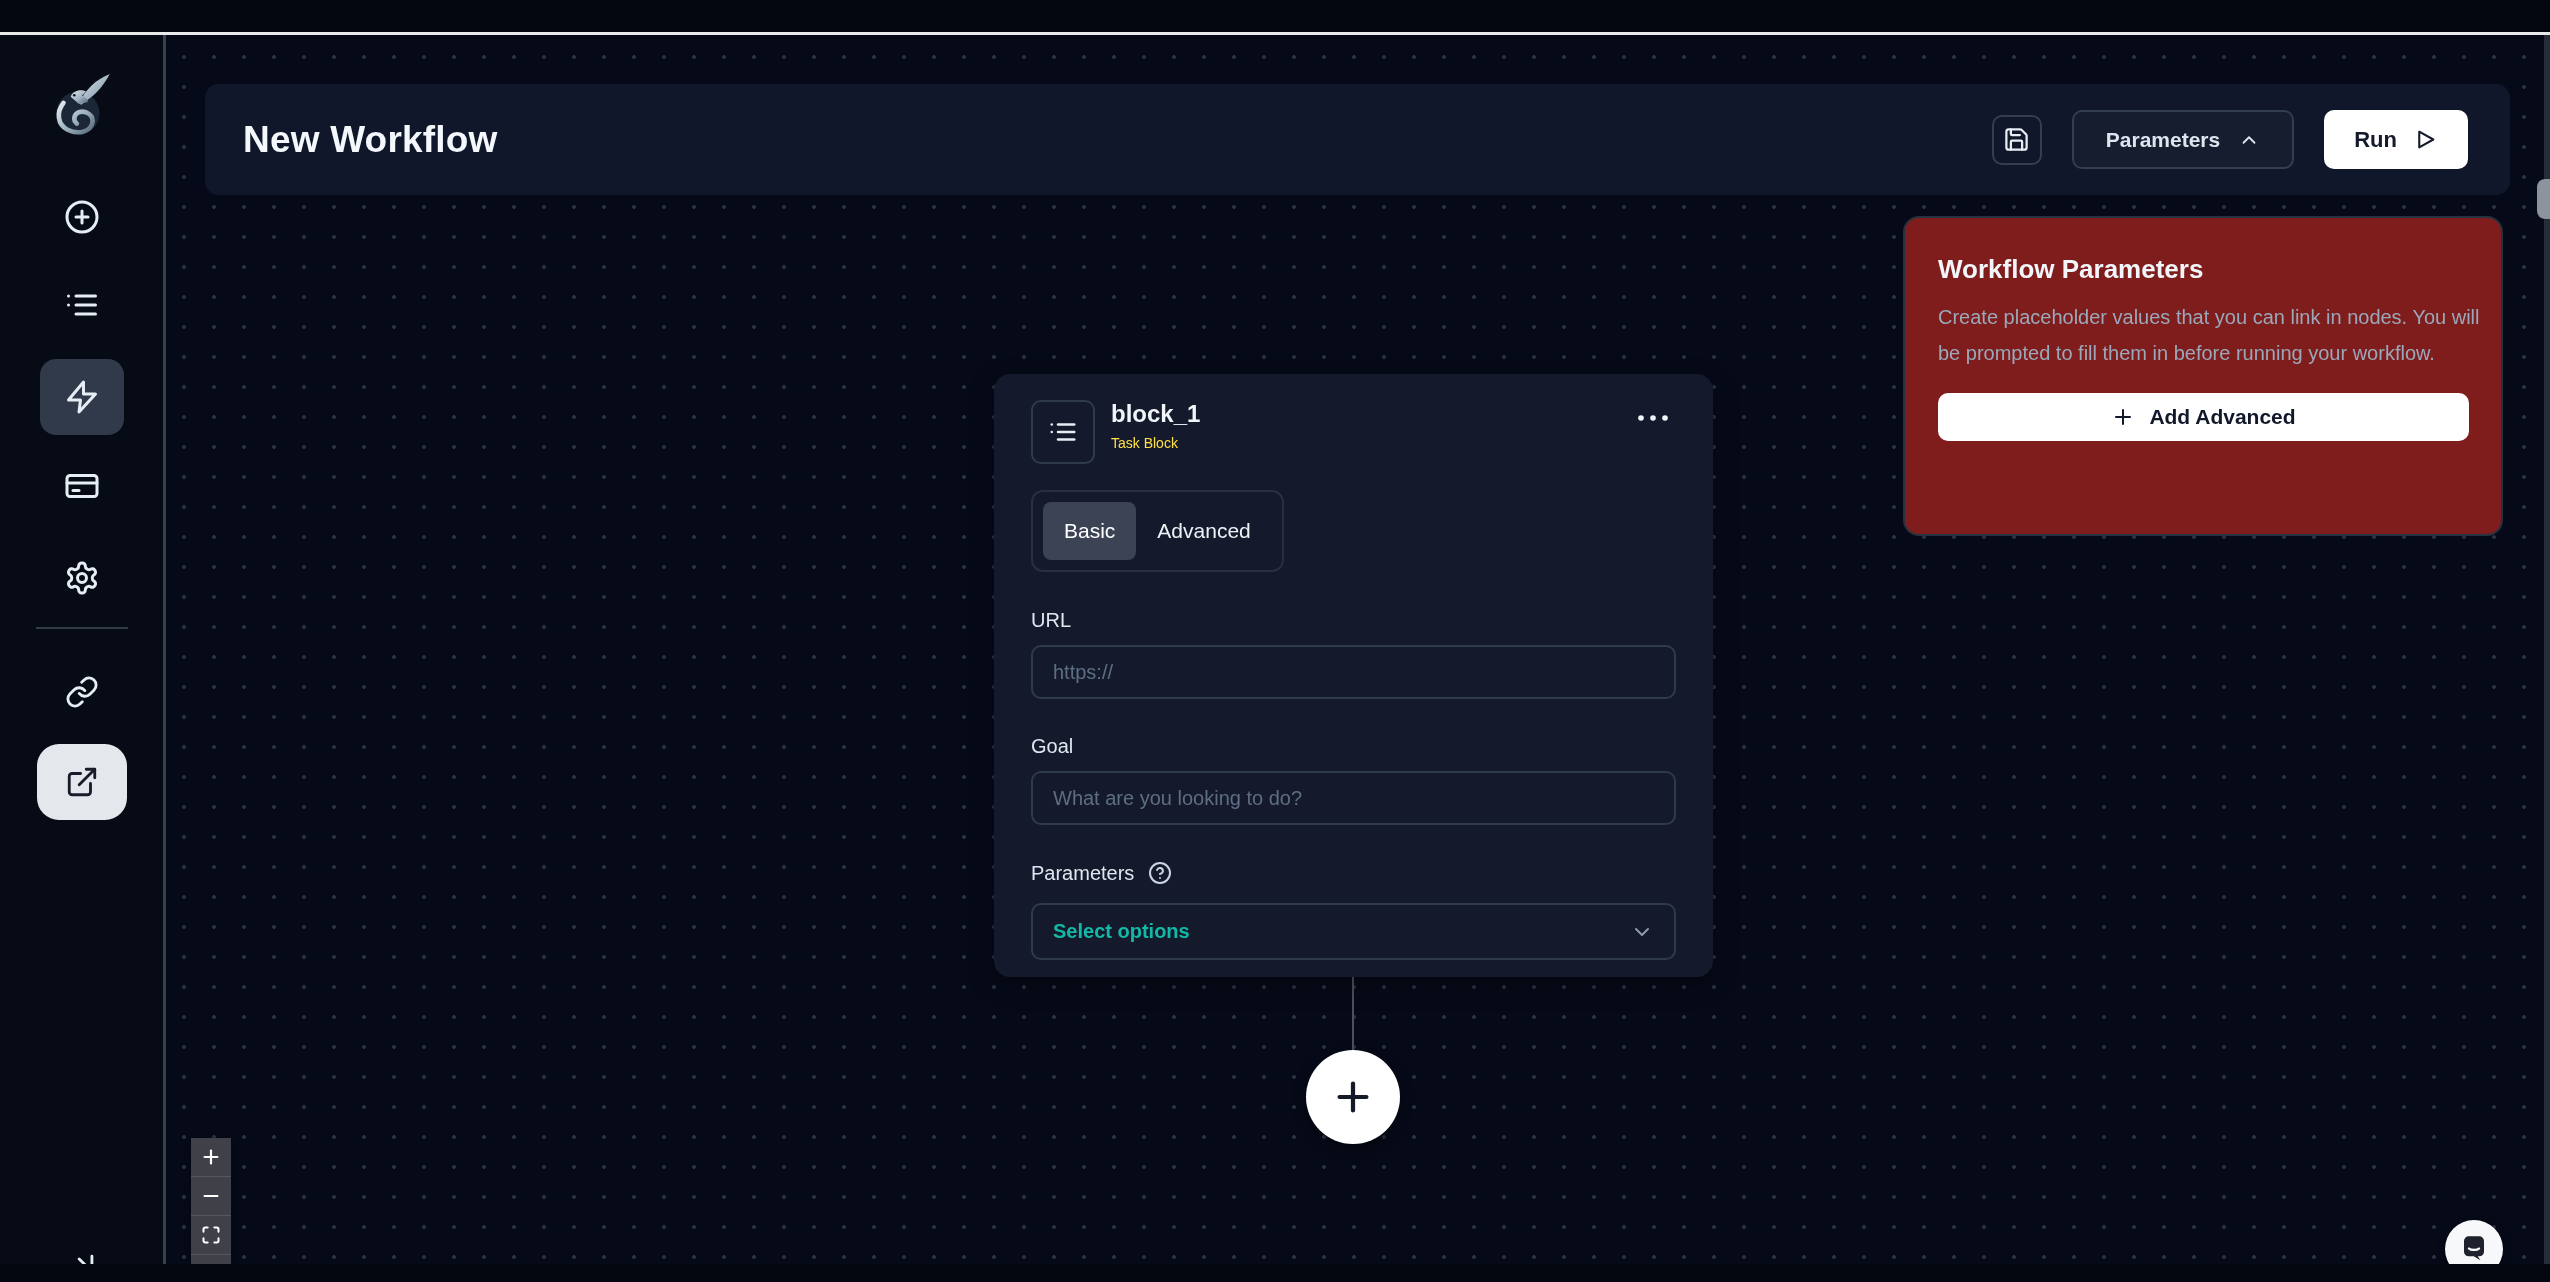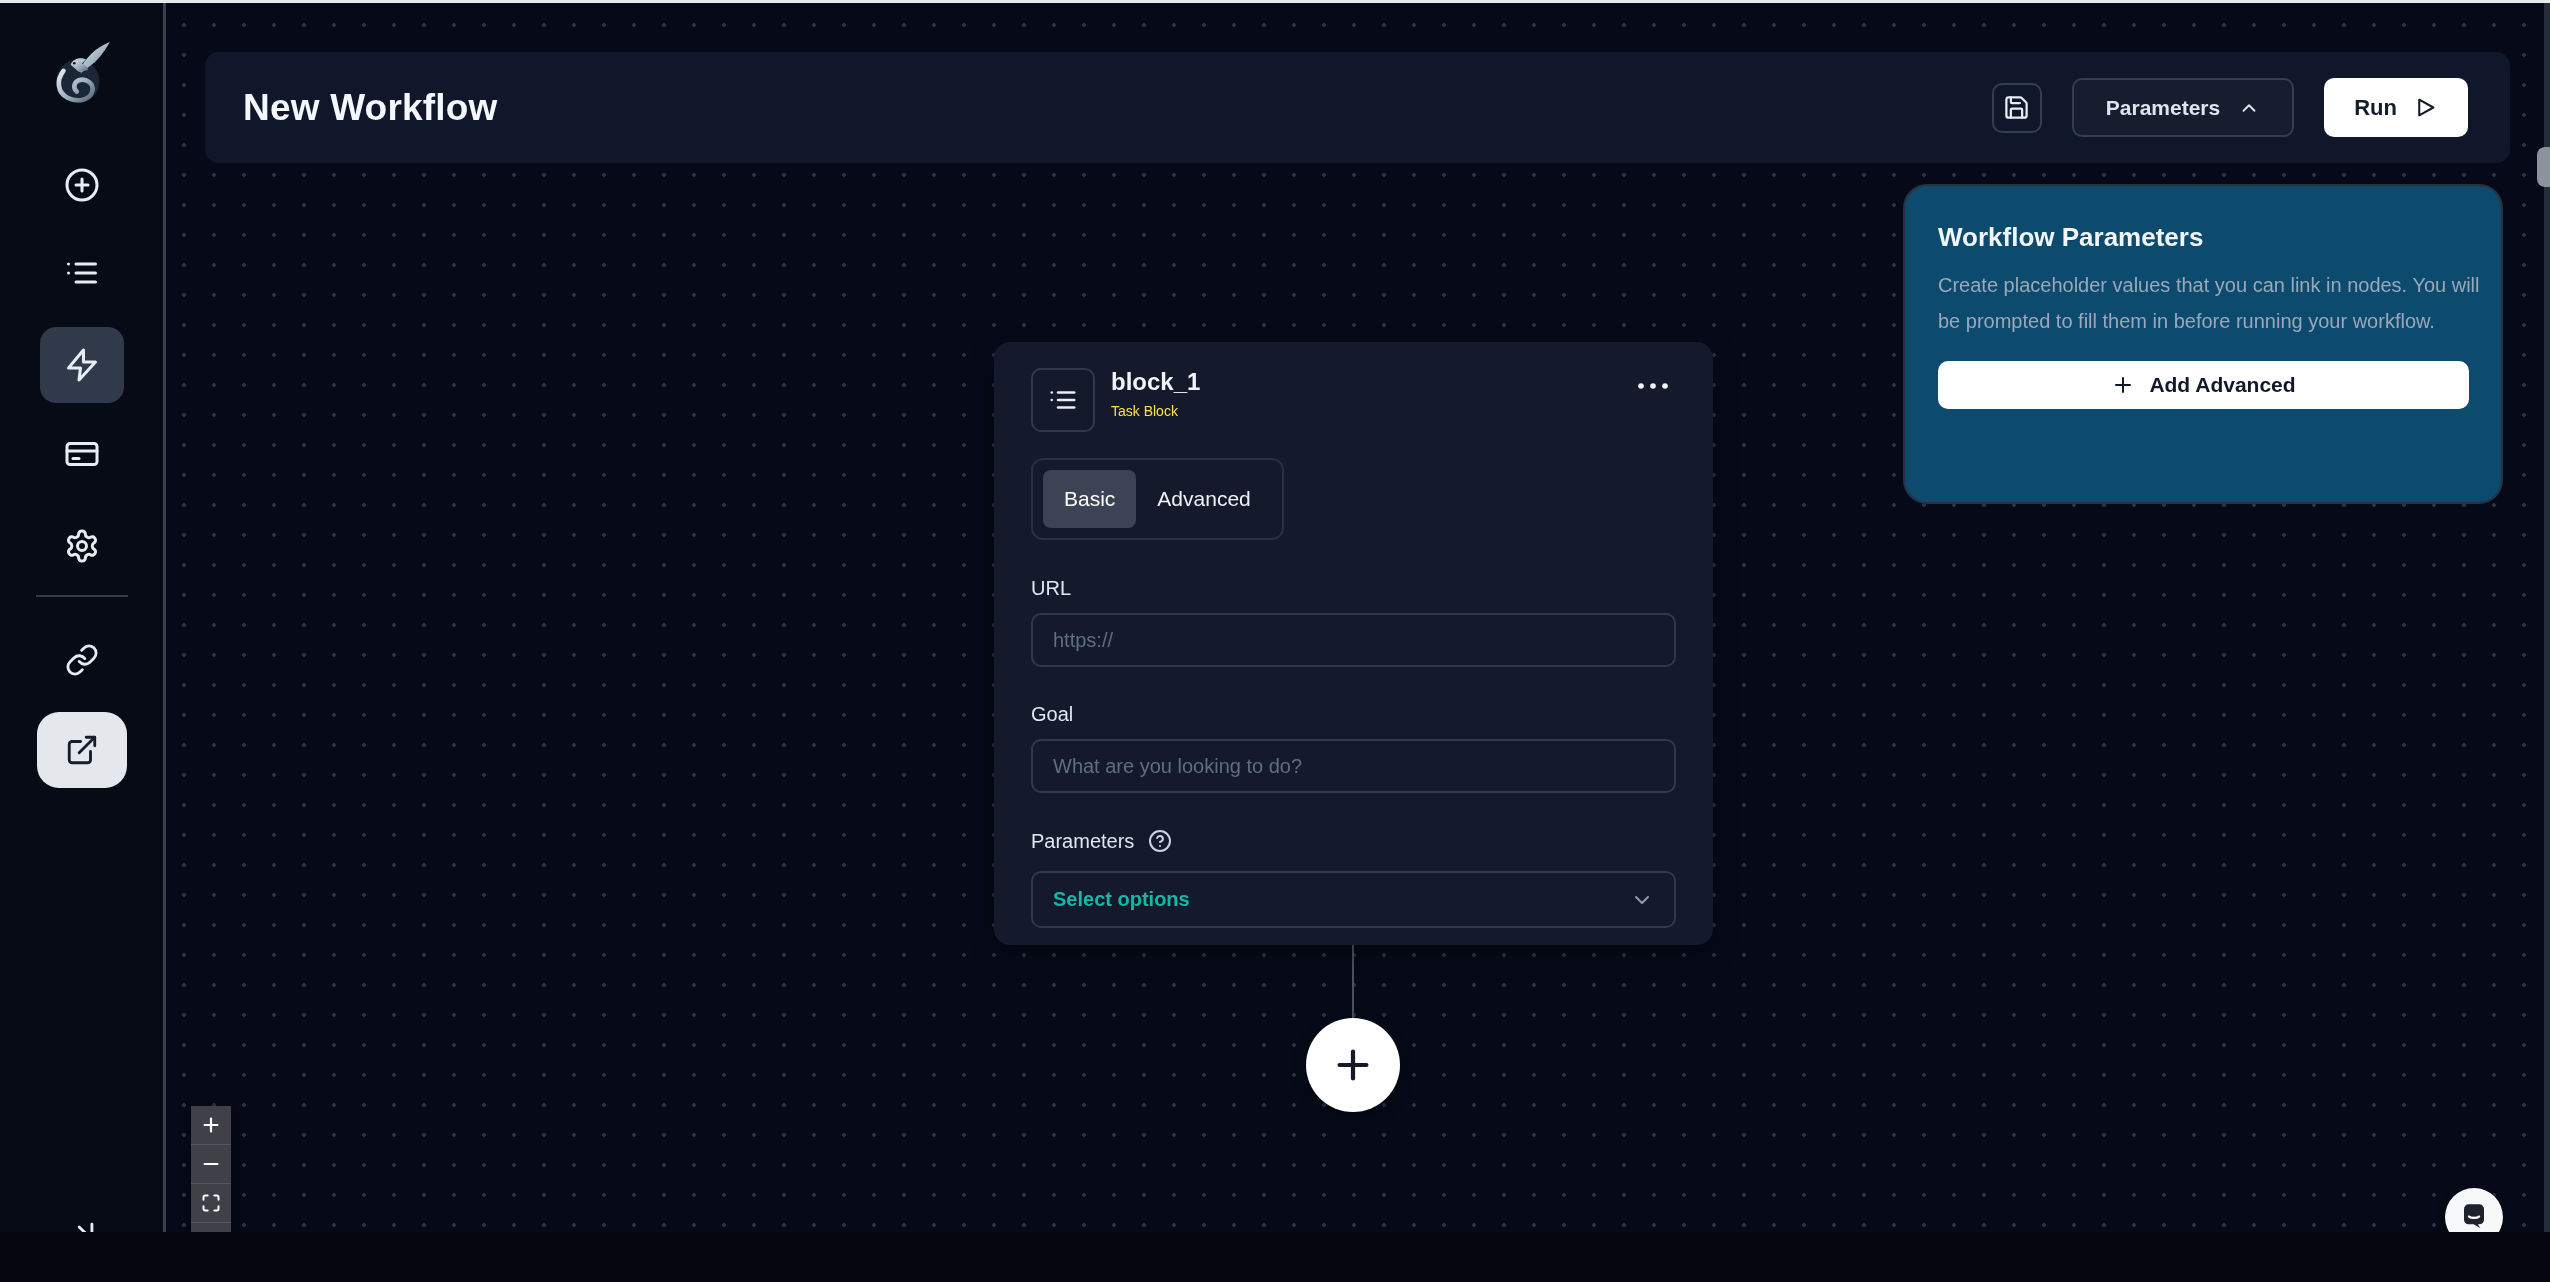--- a/index.html
+++ b/index.html
@@ -1,18 +1,18 @@
 <!DOCTYPE html>
 <html><head>
 <meta charset="utf-8">
 <style>
   * { box-sizing: border-box; }
   html,body { margin:0; padding:0; background:#04070f; }
   body { font-family:"Liberation Sans", sans-serif; }
-  .stage { position:relative; width:2550px; height:1232px; overflow:hidden; background:#070b18; }
+  .stage { position:relative; width:2550px; height:1232px; overflow:hidden; background:#070b18;margin-top:32px; }
 
   
   .canvas {
     position:absolute; left:166px; top:0; right:0; bottom:0;
     background-color:#060a18;
     background-image: radial-gradient(circle, #2a3140 1.6px, transparent 2.2px);
     background-size:30px 30px; background-position:3px 10px;
   }
 
   
@@ -45,21 +45,21 @@
   .save-btn { width:50px; height:50px; border:2px solid #333e52; border-radius:10px;
     display:flex; align-items:center; justify-content:center; color:#e8edf4; background:transparent; cursor:pointer; }
   .params-btn { height:59px; padding:0 32px; border:2px solid #333e52; border-radius:10px; background:#151d2e;
     color:#dde5ef; font-size:21px; font-weight:600; display:flex; gap:18px; align-items:center; cursor:pointer; }
   .run-btn { height:59px; padding:0 30px; background:#ffffff; color:#141b2b; border:none; border-radius:10px;
     font-size:22px; font-weight:700; display:flex; gap:16px; align-items:center; cursor:pointer; font-family:inherit; }
 
   
   .params-panel {
     position:absolute; left:1903px; top:184px; width:600px; height:320px;
-    border:2px solid #27313f; border-radius:24px; background:#0c4a6e;
+    border:2px solid #27313f; border-radius:16px; background:#7f1d1d;
     padding:36px 32px 0 33px; z-index:15;
   }
   .panel-title { font-size:26px; font-weight:700; color:#f2f6fa; margin:0 0 14px 0; }
   .panel-desc { font-size:20px; color:#9aa8ba; line-height:36px; width:548px; margin:0; }
   .add-param-btn { margin-top:22px; width:100%; height:48px; background:#ffffff; border:none; border-radius:10px;
     color:#10182a; font-size:21px; font-weight:700; display:flex; align-items:center; justify-content:center; gap:14px;
     cursor:pointer; font-family:inherit; }
 
   
   .node-card {

